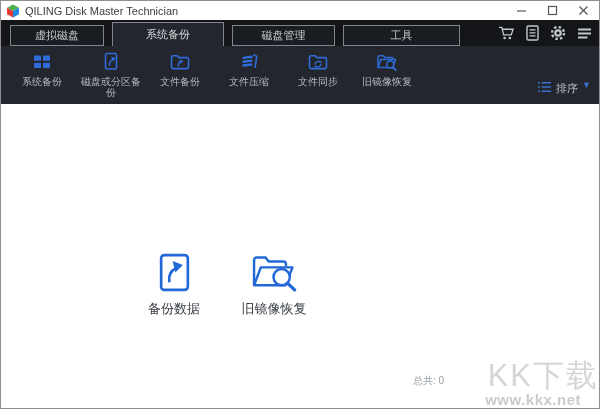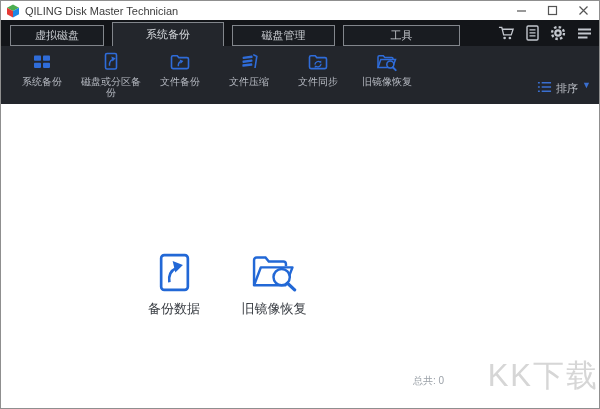--- a/index.html
+++ b/index.html
@@ -225,15 +225,16 @@
         <span class="albl">旧镜像恢复</span>
       </div>
     </div>
 
     <div class="status">
       <span>总共:</span>
       <span>0</span>
     </div>
 
     <div class="wm-big">KK下载</div>
+    <div class="wm-url">www.kkx.net</div>
   </div>
 
 </div>
 
 </body></html>

